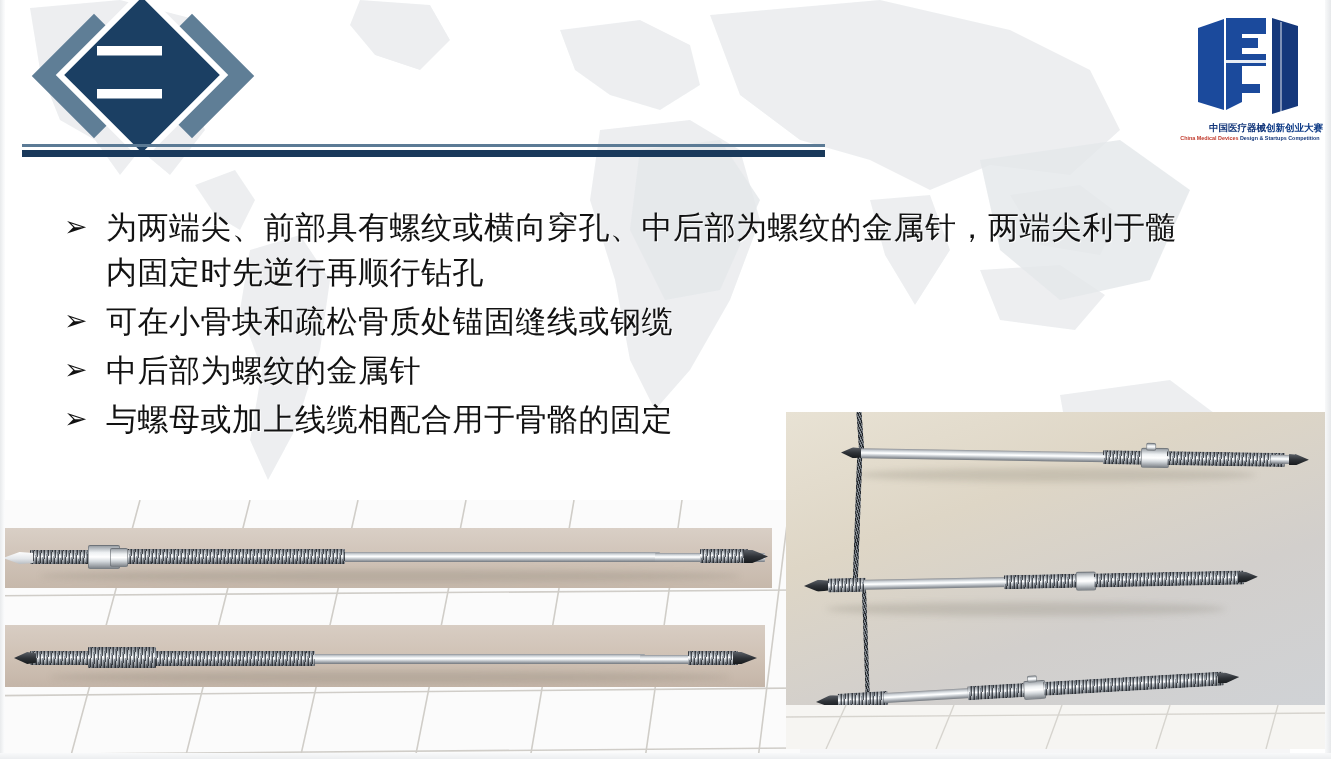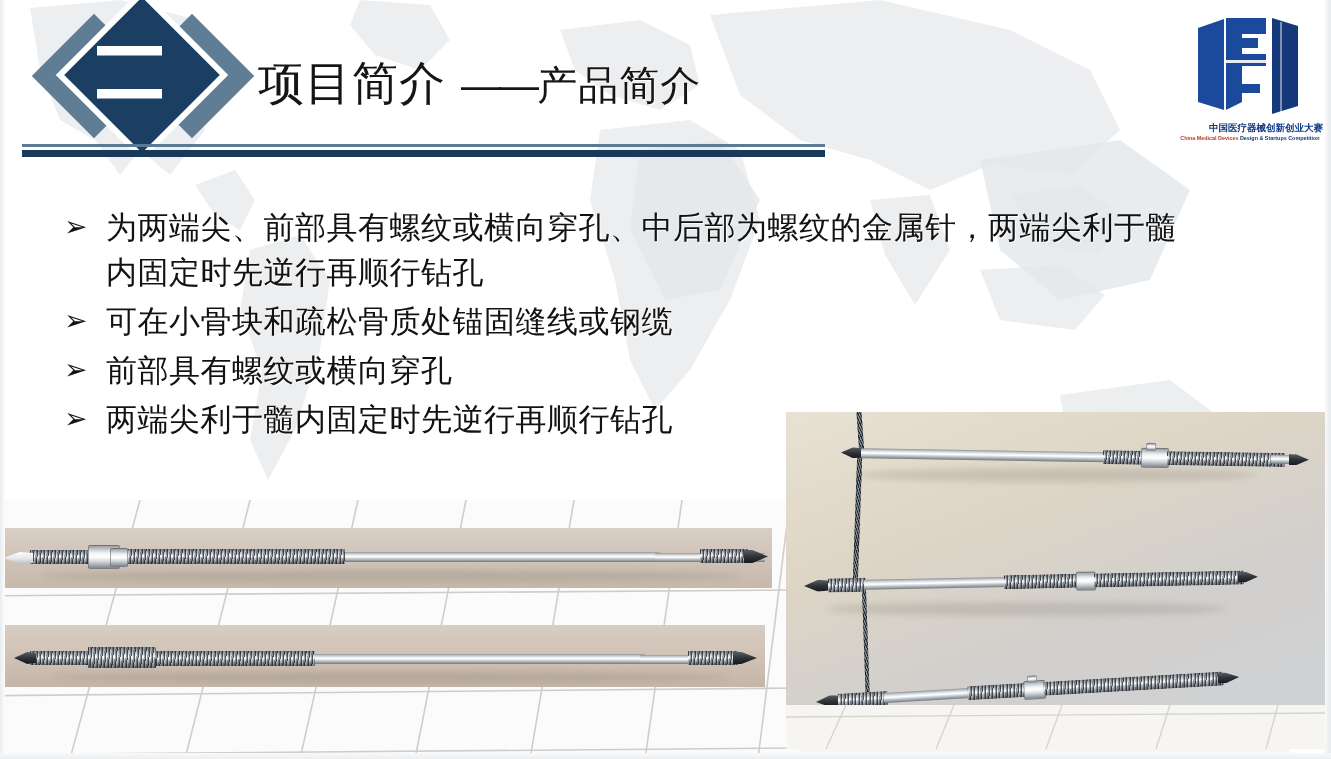--- a/index.html
+++ b/index.html
@@ -221,23 +221,20 @@
 
   <div id="emblem">
     <div class="dmd dmd-back-l"></div>
     <div class="dmd dmd-back-r"></div>
     <div class="dmd dmd-white"></div>
     <div class="dmd dmd-main"></div>
     <div class="bar bar-top"></div>
     <div class="bar bar-bot"></div>
   </div>
 
-  <div id="title">
-    <span class="t-main">项目简介</span><span class="t-dash"> ——</span><span class="t-sub">产品简介</span>
-  </div>
 
   <div id="rule-thin"></div>
   <div id="rule-thick"></div>
 
   <div id="logo">
     <svg id="logo-mark" viewBox="0 0 112 105">
 
       <path d="M4 14 L30 5 L30 96 L4 88 Z" fill="#1b4a9c"></path>
       <path d="M32 4 L72 4 L72 20 L48 20 L48 40 L72 40 L72 52 L48 52 L48 88 L32 96 Z" fill="#1b4a9c"></path>
 
@@ -261,25 +258,25 @@
     <div class="bullet b1">
       <div class="marker">➢</div>
       <div class="btext">为两端尖、前部具有螺纹或横向穿孔、中后部为螺纹的金属针，两端尖利于髓内固定时先逆行再顺行钻孔</div>
     </div>
     <div class="bullet">
       <div class="marker">➢</div>
       <div class="btext">可在小骨块和疏松骨质处锚固缝线或钢缆</div>
     </div>
     <div class="bullet">
       <div class="marker">➢</div>
-      <div class="btext">前部具有螺纹或横向穿孔</div>
+      <div class="btext">中后部为螺纹的金属针</div>
     </div>
     <div class="bullet">
       <div class="marker">➢</div>
-      <div class="btext">两端尖利于髓内固定时先逆行再顺行钻孔</div>
+      <div class="btext">与螺母或加上线缆相配合用于骨骼的固定</div>
     </div>
   </div>
 
   <div id="floor">
     <svg width="800" height="259" viewBox="0 0 800 259">
       <rect width="800" height="259" fill="#fbfbfb"></rect>
       <g stroke="#c9c6c0" stroke-width="1.6" fill="none" opacity="0.85">
         <line x1="-40" y1="96" x2="800" y2="90"></line>
         <line x1="-40" y1="196" x2="800" y2="188"></line>
         <line x1="-40" y1="255" x2="800" y2="248"></line>

